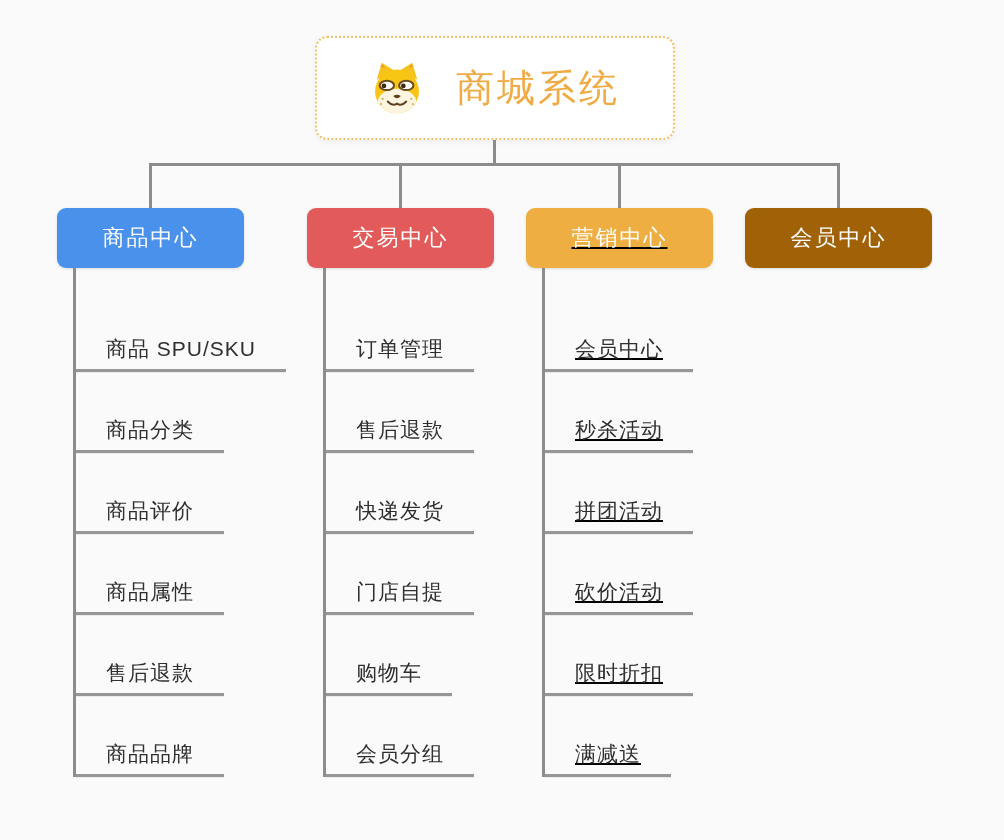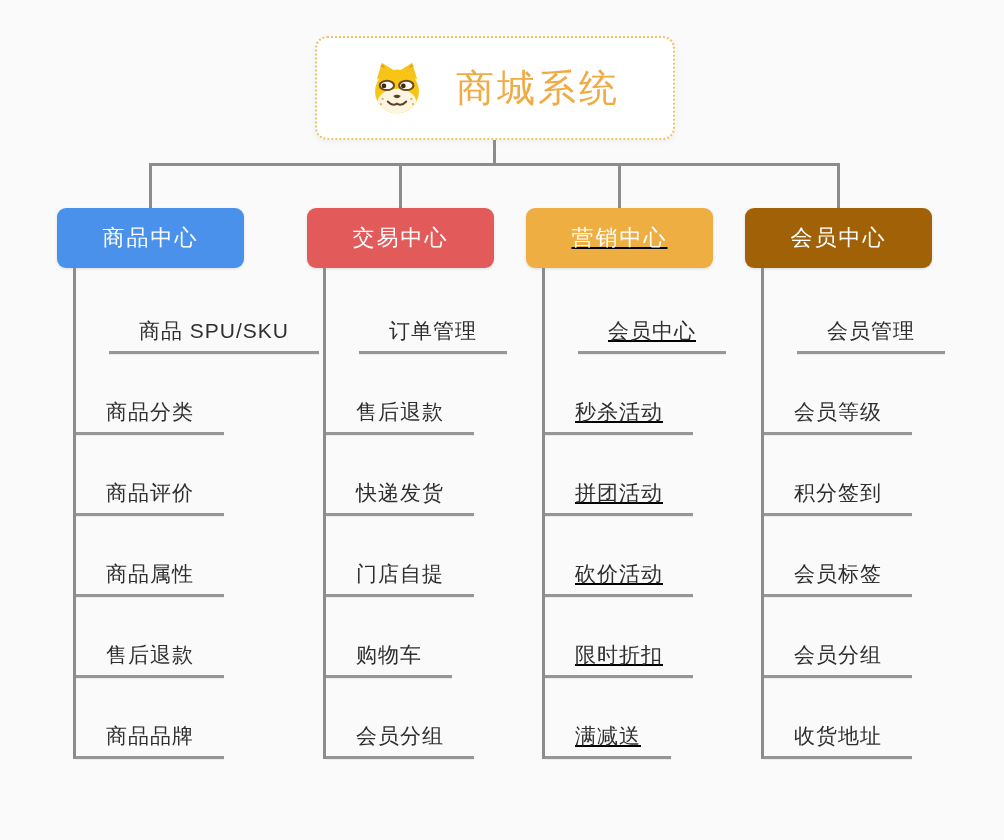--- a/index.html
+++ b/index.html
@@ -37,21 +37,21 @@
   .branch-2 { left:526px;text-decoration:underline; } .branch-3 { left:745px; }
   .branch-header {
     height:60px; border-radius:9px; color:#ffffff; font-size:22px;
     letter-spacing:2px; display:flex; align-items:center; justify-content:center;
     box-shadow:0 1px 3px rgba(0,0,0,0.12); white-space:nowrap;
   }
   .children {
     margin-left:16px; border-left:3px solid #8c8c8c; min-height:10px;
   }
   .child-row { height:81px; display:flex; align-items:flex-end; }
-  .child-row:first-child { height:86px;padding-left:33px; }
+  .child-row:first-child { height:104px; }
   .child-node {
     display:inline-block; border-bottom:3px solid #969696;
     padding:0 30px 6px 30px; font-size:21px; color:#2f2f2f;
     letter-spacing:1px; white-space:nowrap;
     box-shadow:0 1px 0 rgba(0,0,0,0.06);
   }
 </style>
 </head>
 <body>
 
@@ -153,34 +153,14 @@
         <div class="child-row">
           <span class="child-node">限时折扣</span>
         </div>
         <div class="child-row">
           <span class="child-node">满减送</span>
         </div>
       </div>
     </div>
     <div class="branch branch-3">
       <div class="branch-header" style="background: #a16207;">会员中心</div>
-      <div class="children">
-        <div class="child-row">
-          <span class="child-node">会员管理</span>
-        </div>
-        <div class="child-row">
-          <span class="child-node">会员等级</span>
-        </div>
-        <div class="child-row">
-          <span class="child-node">积分签到</span>
-        </div>
-        <div class="child-row">
-          <span class="child-node">会员标签</span>
-        </div>
-        <div class="child-row">
-          <span class="child-node">会员分组</span>
-        </div>
-        <div class="child-row">
-          <span class="child-node">收货地址</span>
-        </div>
-      </div>
     </div>
   </div>
 
 </body></html>

